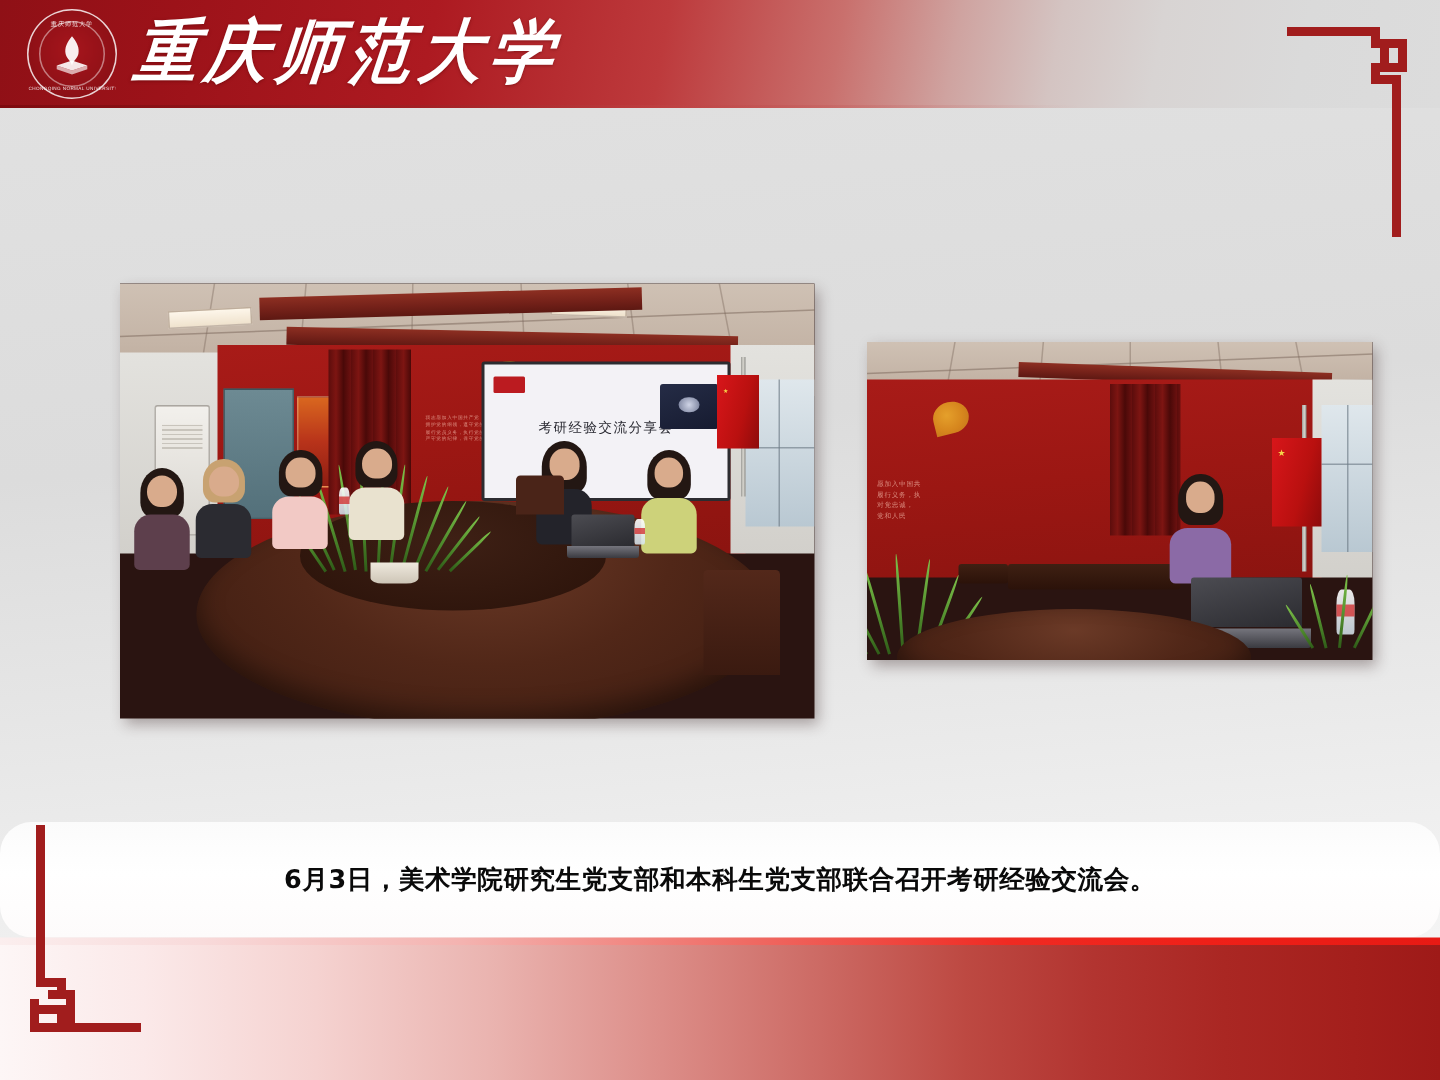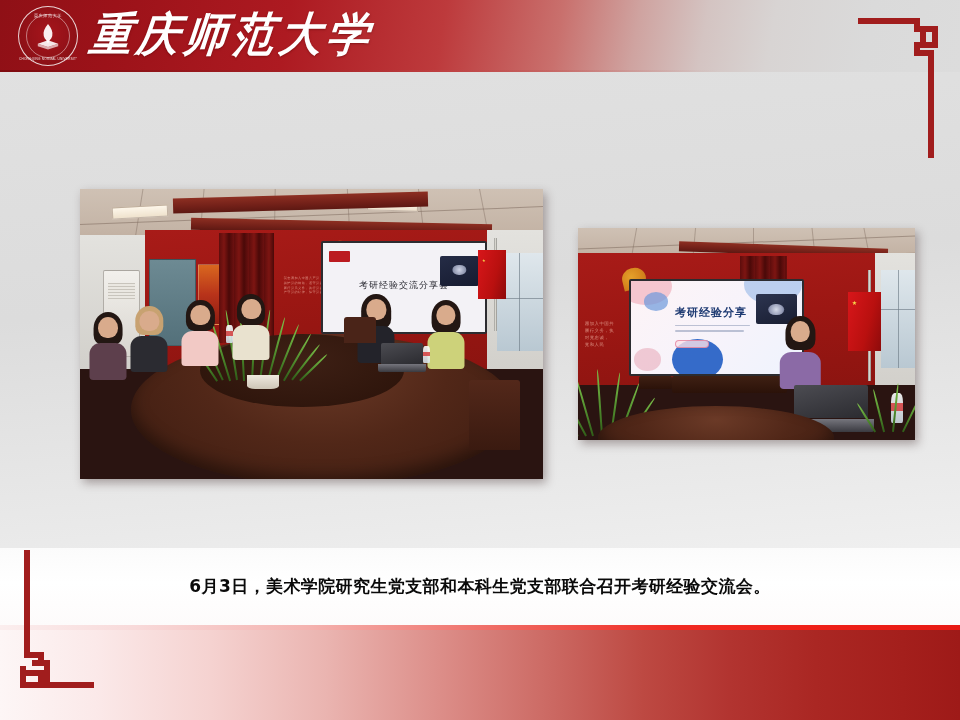--- a/index.html
+++ b/index.html
@@ -410,21 +410,21 @@
     white-space: nowrap;
   }
 
   
   #caption-band {
     position: absolute;
     left: 0; top: 548px;
     width: 960px; height: 77px;
     background: linear-gradient(180deg, #fbfbfb 0%, #ffffff 45%, #fdfbfb 100%);
     z-index: 4;
-    display: flex; align-items: center; justify-content: center;
+    display: flex; align-items: center; justify-content: center; border-radius: 21px;
   }
   #caption-text {
     color: #0a0a0a;
     font-family: "DejaVu Sans", "Liberation Sans", sans-serif;
     font-size: 17px;
     font-weight: 700;
     letter-spacing: .4px;
     white-space: nowrap;
   }
 
@@ -636,35 +636,20 @@
         </div>
 
         <div class="curtain" style="left:48%; top:13%; width:14%; height:48%;"></div>
 
         <div class="party-emblem" style="left:13%; top:19%; width:7%; height:10%;"></div>
 
         <div class="oath-text" style="left:2%; top:44%; font-size:4.4px;">
           愿加入中国共<br>履行义务，执<br>对党忠诚，<br>党和人民
         </div>
 
-        <div class="screen" style="left:15%; top:24%; width:52%; height:46%;">
-          <div class="ppt">
-            <div class="blob" style="left:-6%; top:-14%; width:30%; height:40%; background:rgba(238,160,175,.55);"></div>
-            <div class="blob" style="left:8%; top:12%; width:14%; height:20%; background:rgba(108,152,220,.7);"></div>
-            <div class="blob" style="left:66%; top:-18%; width:34%; height:44%; background:rgba(130,172,228,.5);"></div>
-            <div class="blob" style="left:24%; top:62%; width:30%; height:44%; background:rgba(36,96,196,.92);"></div>
-            <div class="blob" style="left:2%; top:72%; width:16%; height:24%; background:rgba(226,148,166,.45);"></div>
-
-            <div class="ppt-title" style="left:26%; top:26%; font-size:11px;">考研经验分享</div>
-            <div class="ppt-sub" style="left:26%; top:47%; width:44%;"></div>
-            <div class="ppt-sub" style="left:26%; top:53%; width:40%;"></div>
-            <div class="ppt-pill" style="left:26%; top:63%; width:20%; height:9%;"></div>
-            <div class="ppt-cam" style="right:3%; top:14%; width:24%; height:32%;"></div>
-          </div>
-        </div>
 
         <div class="podium" style="left:28%; top:70%; width:34%; height:8%;"></div>
         <div class="podium" style="left:18%; top:70%; width:10%; height:6%;"></div>
 
         <div class="person" style="left:60%; top:44%; width:12%; height:32%;">
           <div class="hair" style="width:72%; height:50%;"></div>
           <div class="head" style="width:46%; height:30%;"></div>
           <div class="body" style="width:100%; height:54%; background:#8b6aa6;"></div>
         </div>
 

